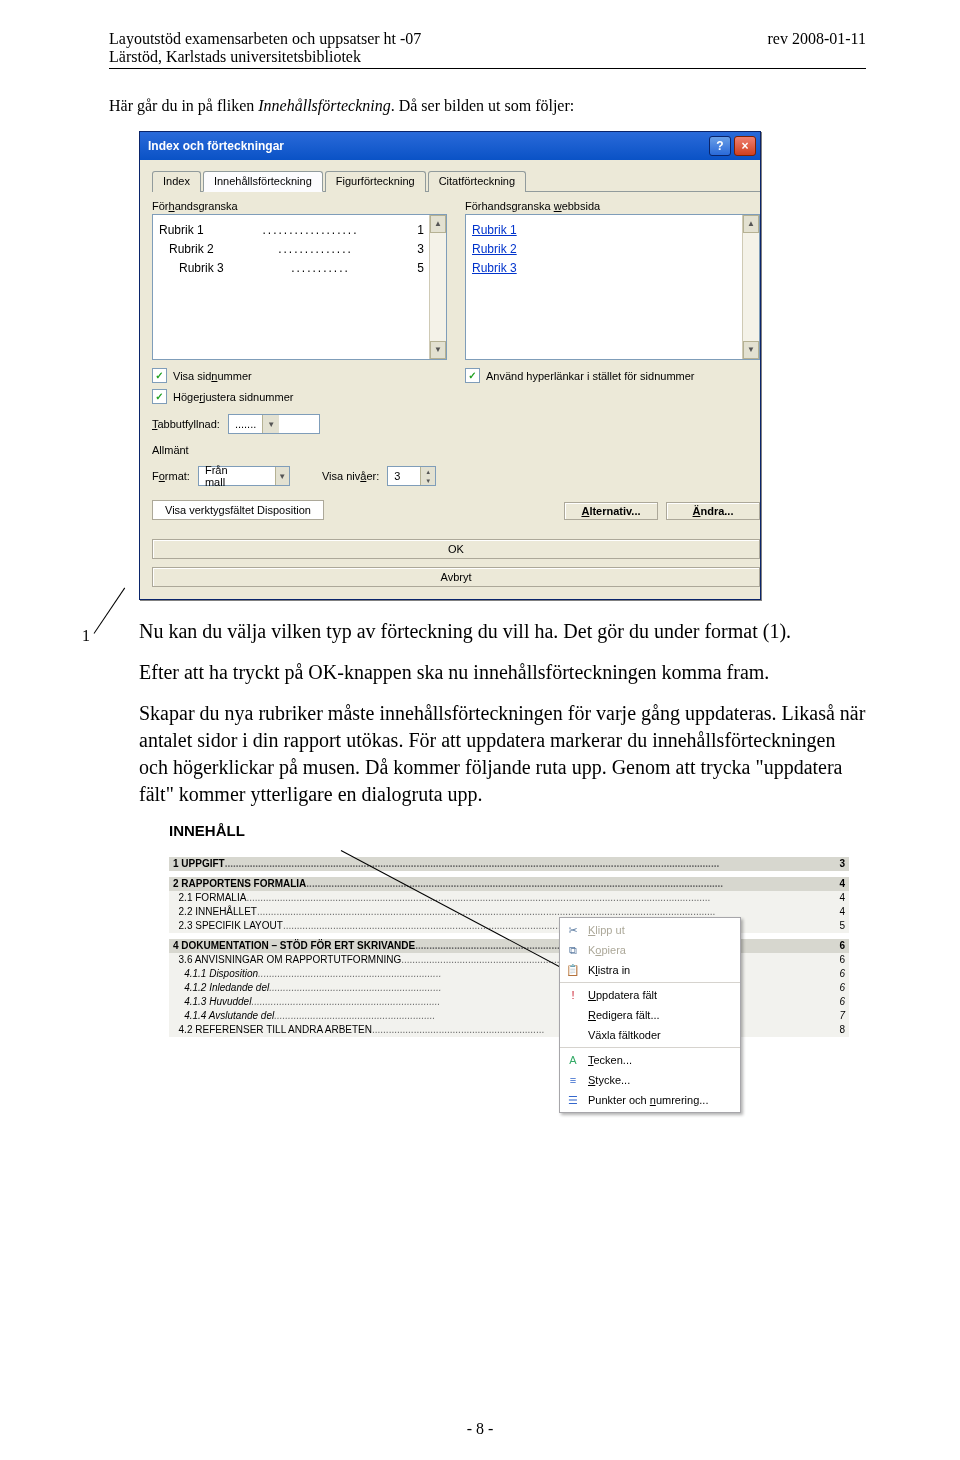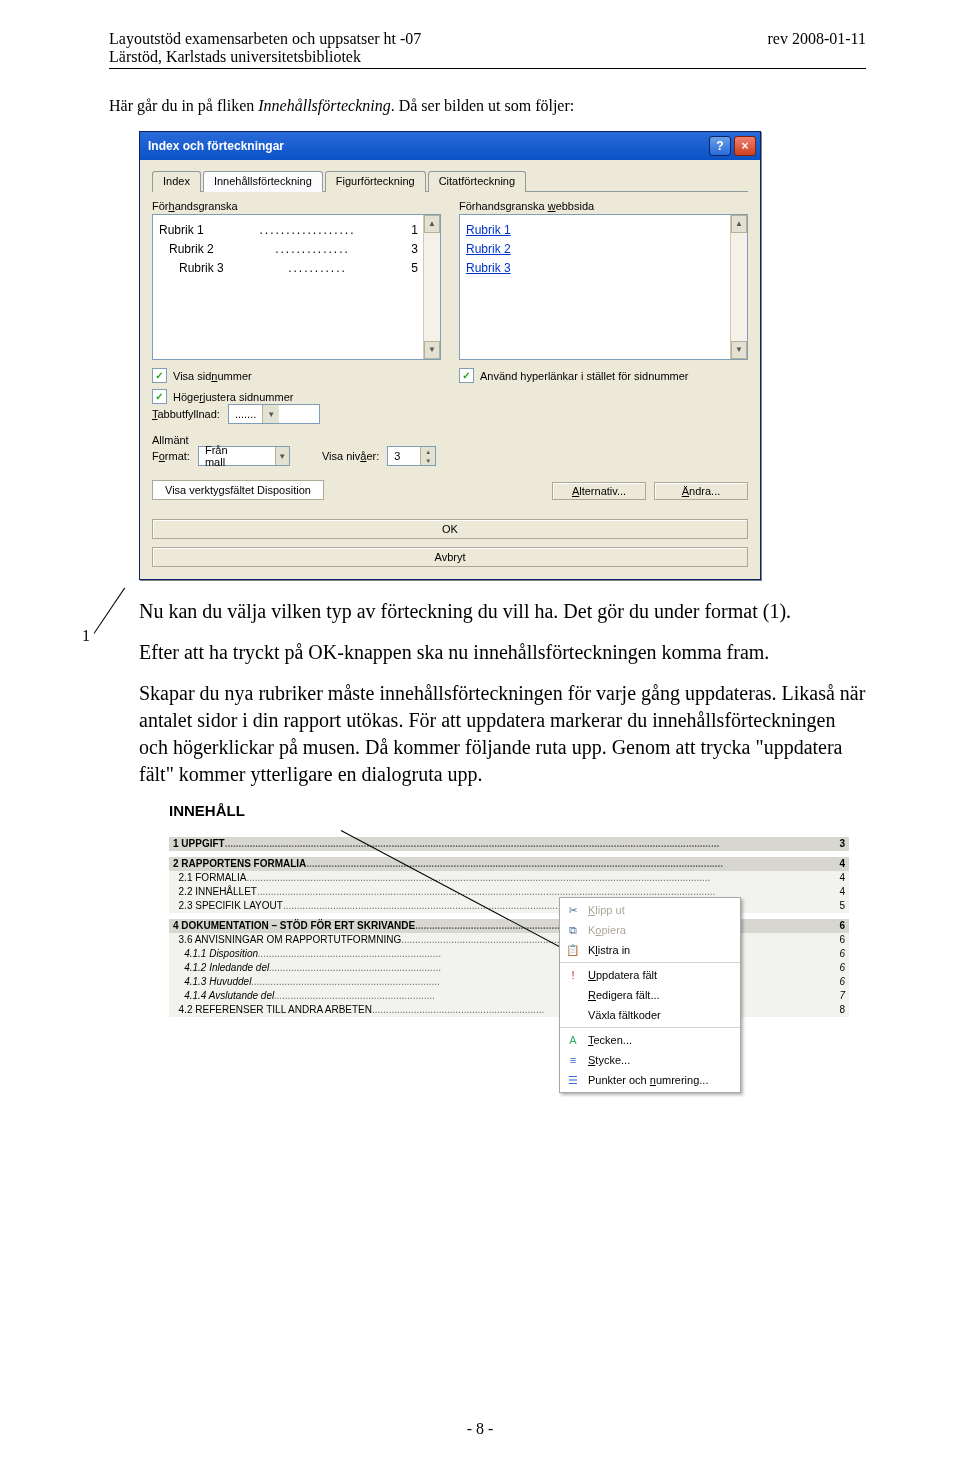--- a/index.html
+++ b/index.html
@@ -61,21 +61,21 @@
   .title-btn {
     width: 20px; height: 18px;
     background: linear-gradient(to bottom,#6a9fe6,#2a6ad9);
     border: 1px solid #0a246a;
     border-radius: 3px;
     display:flex;align-items:center;justify-content:center;
     color:#fff;font-weight:bold;font-size:12px;
   }
   .title-btn.close { background: linear-gradient(to bottom,#f08070,#d04020); border-color:#802000; }
   .dialog-body {
-    padding: 10px 12px 12px 12px;
+    padding: 10px 0 12px 12px;
   }
   .tabs {
     display: flex;
     border-bottom: 1px solid #919b9c;
     margin-bottom: 8px;
   }
   .tab {
     padding: 3px 10px 4px 10px;
     border: 1px solid #919b9c;
     border-bottom: none;
@@ -120,21 +120,21 @@
     font-size:8px;color:#555;
   }
   .options-row { display:flex; gap:18px; margin-top:8px; }
   .opt-col { flex:1; display:flex; flex-direction:column; gap:6px; }
   .chk { display:flex; align-items:center; gap:6px; }
   .chkbox {
     width:13px;height:13px;background:#fff;border:1px solid #7f9db9;
     display:flex;align-items:center;justify-content:center;
     font-size:10px;line-height:1;color:#21a121;font-weight:bold;
   }
-  .form-row { display:flex; align-items:center; gap:8px; }
+  .form-row { display:flex; align-items:center; gap:8px; margin-top:10px; }
   .combo {
     display:flex;align-items:center;
     background:#fff;border:1px solid #7f9db9;
     height:18px;
   }
   .combo .val { padding:0 6px; }
   .combo .arrow {
     width:16px;height:18px;background:#e3e1d1;border-left:1px solid #b5b193;
     display:flex;align-items:center;justify-content:center;font-size:8px;color:#555;
   }
@@ -144,21 +144,21 @@
   }
   .spin .val{padding:0 6px;width:20px;}
   .spin .arrows{display:flex;flex-direction:column;}
   .spin .sbtn{width:14px;height:9px;background:#e3e1d1;border-left:1px solid #b5b193;font-size:6px;display:flex;align-items:center;justify-content:center;color:#555;}
   .outline-btn {
     margin-top:14px;
     background:#ffffff;border:1px solid #aca899;
     padding:3px 12px;
     display:inline-block;
   }
-  .action-row { display:flex; justify-content:flex-end; gap:8px; margin-top:-22px; }
+  .action-row { display:flex; justify-content:flex-end; gap:8px; margin-top:-22px;font-weight:bold; }
   .dlg-btn {
     border:1px solid #aca899;background:#ece9d8;
     padding:2px 14px;min-width:64px;text-align:center;
     box-shadow:1px 1px 0 #fff inset;
   }
   .final-buttons { display:flex; justify-content:flex-end; gap:8px; margin-top:18px; border-top:1px solid #ece9d8;flex-direction:column;}
   .final-buttons .dlg-btn { padding:3px 20px; min-width:70px; }
 
   .pointer-line {
     position:absolute;

